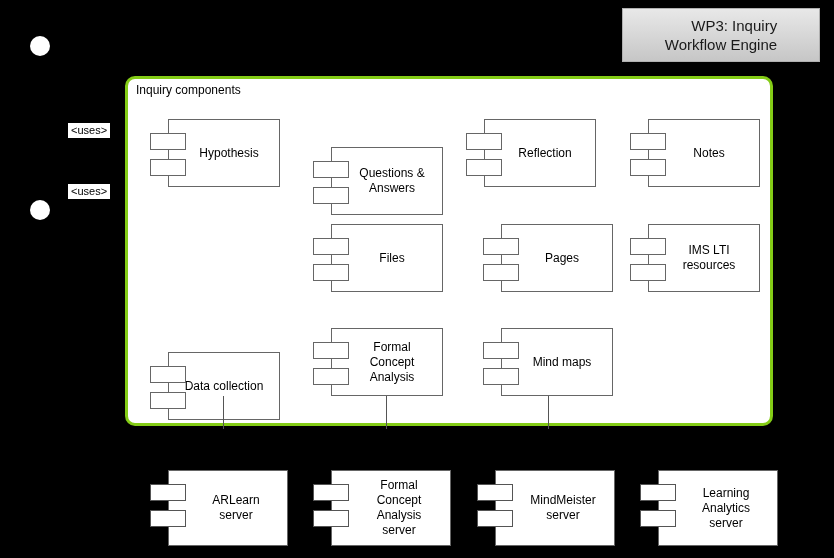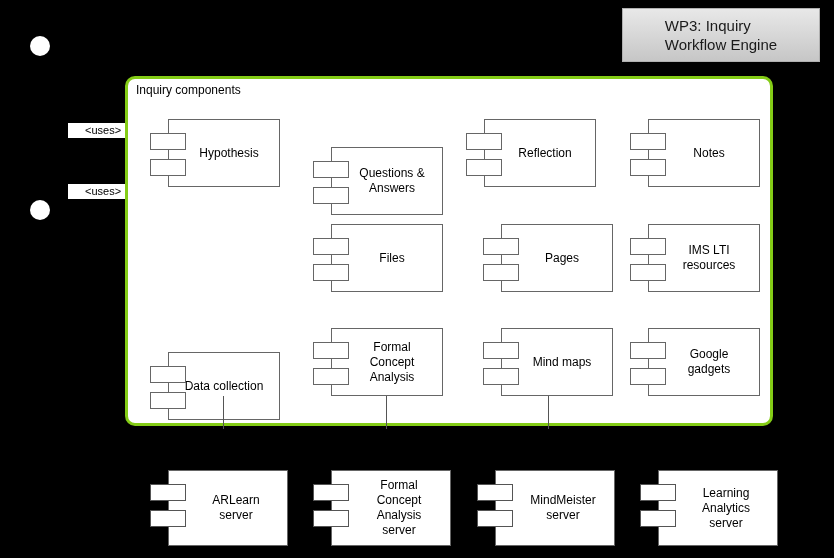--- a/index.html
+++ b/index.html
@@ -24,21 +24,21 @@
     left: 622px;
     top: 8px;
     width: 198px;
     height: 54px;
     background: linear-gradient(to bottom, #e8e8e8 0%, #d9d9d9 45%, #c6c6c6 100%);
     border: 1px solid #b0b0b0;
     box-sizing: border-box;
     display: flex;
     align-items: center;
     justify-content: center;
-    text-align: left;
+    text-align: right;
     color: #1a1a1a;
     font-size: 15px;
     line-height: 19px;
     white-space: pre-line;
   }
 
   
   .actor-circle {
     position: absolute;
     width: 20px;
@@ -47,21 +47,21 @@
     background: #ffffff;
   }
 
   
   .uses-label {
     position: absolute;
     background: #ffffff;
     color: #000000;
     font-size: 11px;
     line-height: 13px;
-    padding: 1px 17px;
+    padding: 1px 3px;
     white-space: nowrap;
     box-sizing: border-box;
   }
 
   
   .package {
     position: absolute;
     left: 125px;
     top: 76px;
     width: 648px;
@@ -205,26 +205,20 @@
 Concept
 Analysis</div>
     </div>
 
     <div class="component" style="left:355px; top:249px; width:130px; height:68px;">
       <div class="comp-tab t1"></div>
       <div class="comp-tab t2"></div>
       <div class="comp-body">Mind maps</div>
     </div>
 
-    <div class="component" style="left:502px; top:249px; width:130px; height:68px;">
-      <div class="comp-tab t1"></div>
-      <div class="comp-tab t2"></div>
-      <div class="comp-body">Google
-gadgets</div>
-    </div>
 
     <div class="vline" style="left:95px; top:317px; height:33px;"></div>
     <div class="vline" style="left:258px; top:317px; height:33px;"></div>
     <div class="vline" style="left:420px; top:317px; height:33px;"></div>
   </div>
 
   <div class="component server" style="left:150px; top:470px; width:138px; height:76px;">
     <div class="comp-tab t1"></div>
     <div class="comp-tab t2"></div>
     <div class="comp-body">ARLearn

